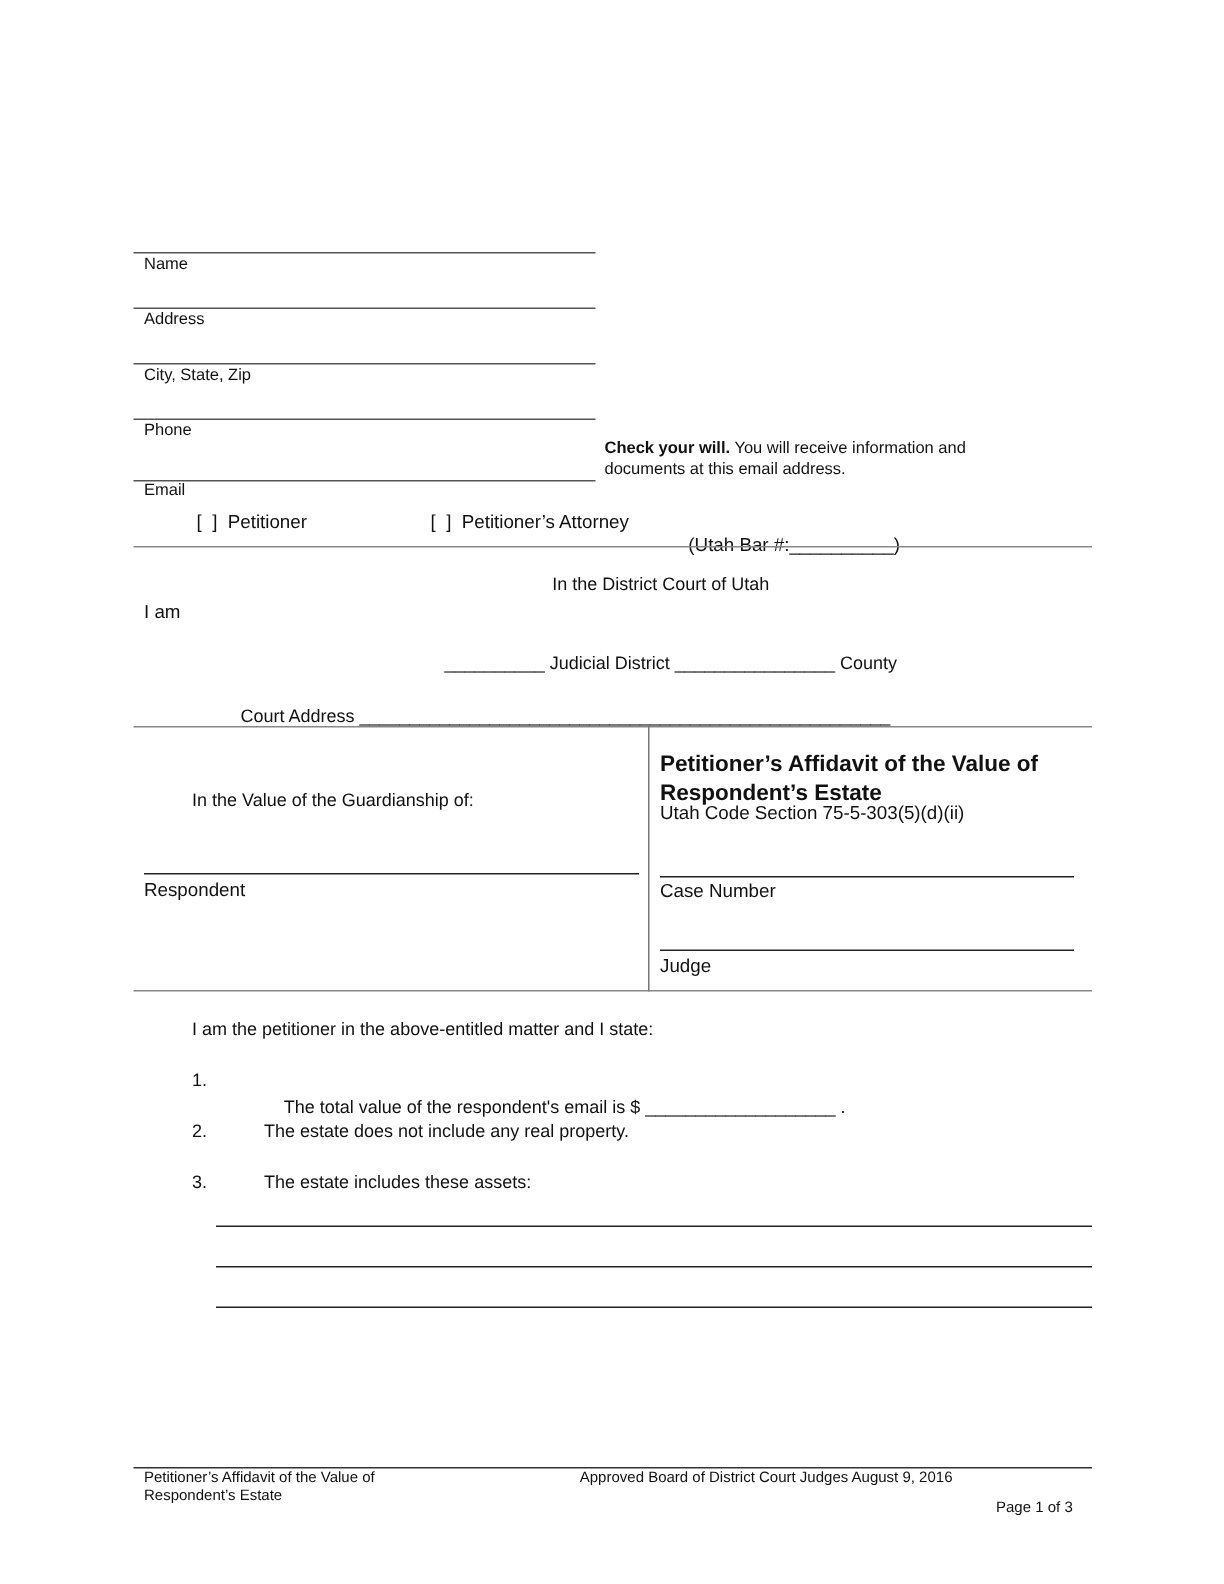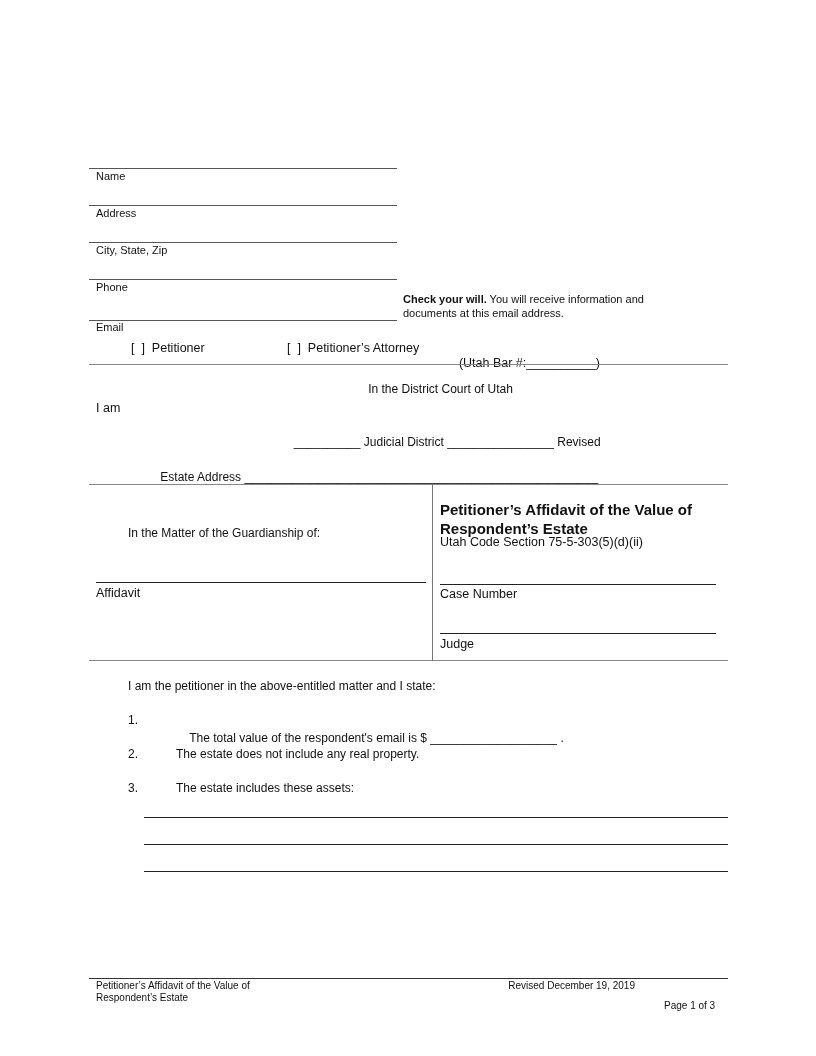--- a/index.html
+++ b/index.html
@@ -48,36 +48,36 @@
     <span>(Utah Bar #:</span><span>__________</span><span>)</span>
   </div>
 
   <div class="hline" style="left:89px; top:364px; width:639px; border-top-color:#888;"></div>
 </div>
 
 <div>
   <div class="abs big center" style="left:89px; top:380px; width:639px;">In the District Court of Utah</div>
 
   <div class="abs big center" style="left:89px; top:415px; width:639px; white-space:pre;">
-    <span>__________</span> <span>Judicial District</span> <span>________________</span> <span>Revised</span>
+    <span>__________</span> <span>Judicial District</span> <span>________________</span> <span>County</span>
   </div>
 
   <div class="abs big" style="left:115px; top:450px; white-space:pre;">
-    <span>Estate Address</span> <span>_____________________________________________________</span>
+    <span>Court Address</span> <span>_____________________________________________________</span>
   </div>
 </div>
 
 <div>
   <div class="hline" style="left:89px; top:484px; width:639px; border-top-color:#888;"></div>
   <div class="hline" style="left:89px; top:660px; width:639px; border-top-color:#888;"></div>
   <div class="vline" style="left:432px; top:484px; height:177px;"></div>
 
-  <div class="abs big" style="left:96px; top:524px;">In the Matter of the Guardianship of:</div>
+  <div class="abs big" style="left:96px; top:524px;">In the Value of the Guardianship of:</div>
   <div class="hline dark" style="left:96px; top:582px; width:330px;"></div>
-  <div class="abs mid" style="left:96px; top:586px;">Affidavit</div>
+  <div class="abs mid" style="left:96px; top:586px;">Respondent</div>
 
   <div class="abs bold" style="left:440px; top:500px; font-size:15px; line-height:19px;">
     <div>Petitioner’s Affidavit of the Value of</div>
     <div>Respondent’s Estate</div>
   </div>
   <div class="abs mid" style="left:440px; top:535px;">Utah Code Section 75-5-303(5)(d)(ii)</div>
 
   <div class="hline dark" style="left:440px; top:584px; width:276px;"></div>
   <div class="abs mid" style="left:440px; top:587px;">Case Number</div>
 
@@ -104,16 +104,16 @@
   <div class="hline dark" style="left:144px; top:871px; width:584px;"></div>
 </div>
 
 <div>
   <div class="hline" style="left:89px; top:978px; width:639px; border-top-color:#333;"></div>
   <div class="abs tiny" style="left:96px; top:980px;">
     <div>Petitioner’s Affidavit of the Value of</div>
     <div>Respondent’s Estate</div>
   </div>
   <div class="abs tiny right" style="left:330px; top:980px; width:305px;">
-    <div>Revised December 19, 2019</div>
+    <div>Approved Board of District Court Judges August 9, 2016</div>
   </div>
   <div class="abs tiny" style="left:664px; top:980px;margin-top:20px;">Page 1 of 3</div>
 </div>
 
 </body></html>

